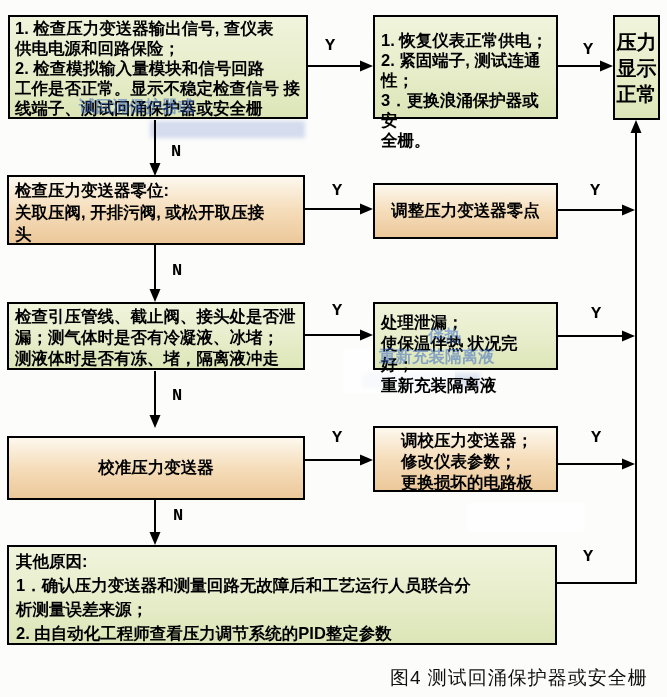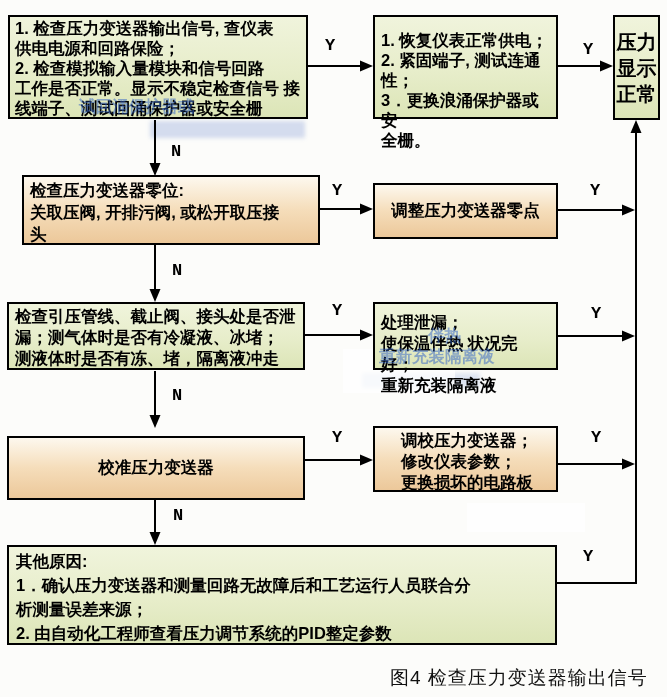--- a/index.html
+++ b/index.html
@@ -19,21 +19,21 @@
     font-size:16.5px;
     white-space:pre-line;
     z-index:3;
   }
   .green{background:linear-gradient(180deg,#f0f4dc 0%,#e7edca 55%,#dce5b7 100%);}
   .orange{background:linear-gradient(180deg,#fdf8ee 0%,#f5ddba 50%,#ecc89a 100%);}
 
   #n1 {left:8px;  top:15px;  width:300px; height:104px; line-height:20px; padding:1px 5px;}
   #n2 {left:373px;top:15px;  width:185px; height:104px; line-height:20px; padding:13px 6px;}
   #nok{left:613px;top:15px;  width:47px;  height:105px; display:flex;align-items:center;justify-content:center;text-align:center; line-height:26px; font-size:20px;}
-  #n3 {left:7px;  top:175px; width:298px; height:70px;  line-height:22px; padding:2px 6px;margin-left:15px;}
+  #n3 {left:7px;  top:175px; width:298px; height:70px;  line-height:22px; padding:2px 6px;}
   #n4 {left:373px;top:183px; width:185px; height:56px;  display:flex;align-items:center;justify-content:center;}
   #n5 {left:7px;  top:302px; width:298px; height:68px;  line-height:21px; padding:2px 6px;}
   #n6 {left:373px;top:302px; width:185px; height:68px;  line-height:21px; padding:8px 6px;}
   #n7 {left:7px;  top:428px; width:298px; height:64px;  display:flex;align-items:center;justify-content:center;margin-top:8px;}
   #n8 {left:373px;top:426px; width:185px; height:66px;  line-height:21px; padding:2px 6px 2px 26px;}
   #n9 {left:7px;  top:545px; width:550px; height:100px; line-height:24px; padding:2px 7px;}
 
   .lbl{
     position:absolute;
     transform:translate(-50%,-50%);
@@ -171,15 +171,15 @@
   <div class="lbl" style="left:596px;top:313px;">Y</div>
   <div class="lbl" style="left:337px;top:437px;">Y</div>
   <div class="lbl" style="left:596px;top:437px;">Y</div>
   <div class="lbl" style="left:588px;top:556px;">Y</div>
 
   <div class="lbl" style="left:176px;top:151px;">N</div>
   <div class="lbl" style="left:177px;top:270px;">N</div>
   <div class="lbl" style="left:177px;top:395px;">N</div>
   <div class="lbl" style="left:178px;top:515px;">N</div>
 
-  <div class="caption">图4  检查压力变送器输出信号</div>
+  <div class="caption">图4  测试回涌保护器或安全栅</div>
 
 </div>
 
 </body></html>

